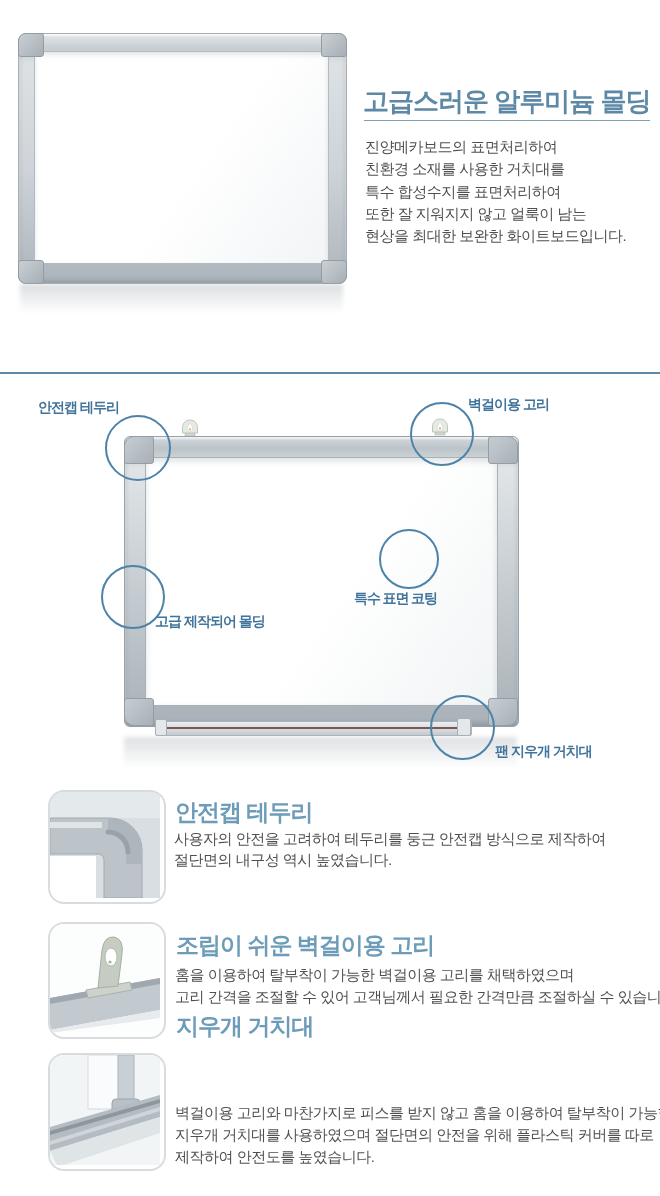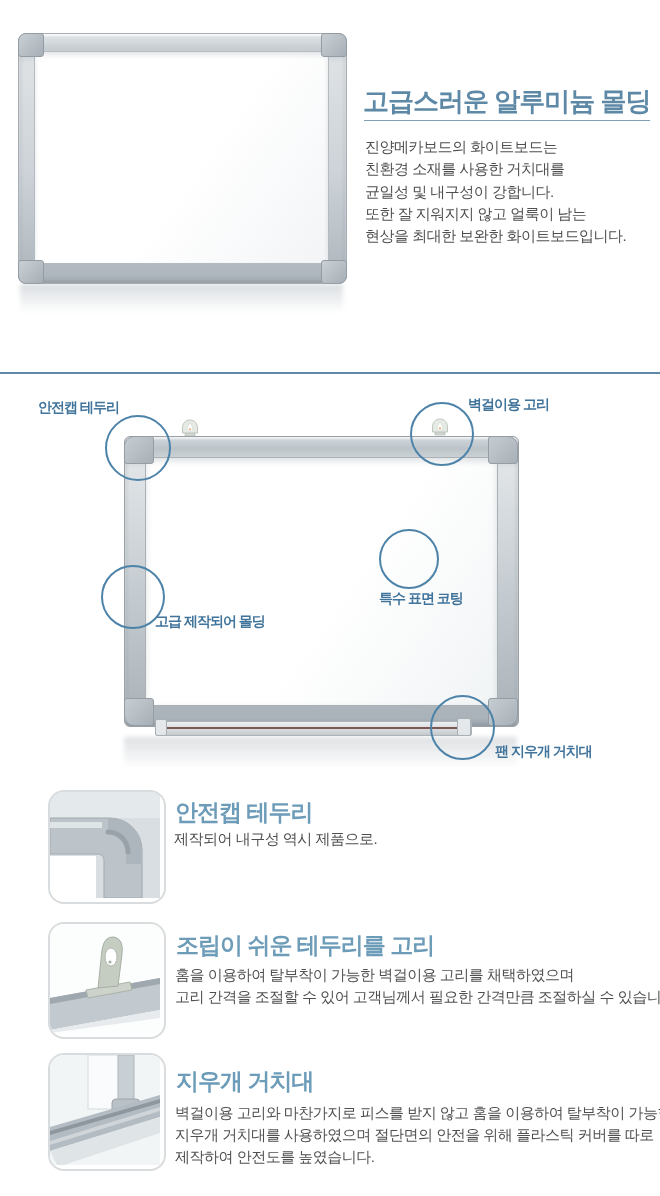--- a/index.html
+++ b/index.html
@@ -77,23 +77,23 @@
     <div class="abs cap tl" style="left:18px;top:33px;"></div>
     <div class="abs cap tr" style="left:321px;top:33px;"></div>
     <div class="abs cap bl" style="left:18px;top:260px;"></div>
     <div class="abs cap br" style="left:321px;top:260px;"></div>
     <div class="abs photo-reflection"></div>
   </div>
 
   <div class="abs intro-title">고급스러운 알루미늄 몰딩</div>
   <div class="abs intro-underline"></div>
   <div class="abs intro-body">
-    <div>진양메카보드의 화이트보드는</div>
+    <div>진양메카보드의 표면처리하여</div>
     <div>친환경 소재를 사용한 거치대를</div>
-    <div>균일성 및 내구성이 강합니다.</div>
+    <div>특수 합성수지를 표면처리하여</div>
     <div>또한 잘 지워지지 않고 얼룩이 남는</div>
     <div>현상을 최대한 보완한 화이트보드입니다.</div>
   </div>
 
   <div class="abs section-rule"></div>
 
   <div>
 
     <svg class="abs hook" style="left:181px;top:419px;" viewBox="0 0 18 18">
       <rect x="4" y="13" width="10" height="4" fill="#d2d8d2" stroke="#b0b8b0" stroke-width="0.6"></rect>
@@ -123,76 +123,77 @@
 
     <div class="abs callout-circle" style="left:105px;top:415px;width:62px;height:62px;"></div>
     <div class="abs callout-circle" style="left:410px;top:402px;width:60px;height:60px;"></div>
     <div class="abs callout-circle" style="left:379px;top:529px;width:56px;height:56px;"></div>
     <div class="abs callout-circle" style="left:101px;top:565px;width:60px;height:60px;"></div>
     <div class="abs callout-circle" style="left:430px;top:695px;width:61px;height:61px;"></div>
 
     <div class="abs callout-label" style="left:38px;top:399px;">안전캡 테두리</div>
     <div class="abs callout-label" style="left:468px;top:396px;">벽걸이용 고리</div>
     <div class="abs callout-label" style="left:155px;top:613px;">고급 제작되어 몰딩</div>
-    <div class="abs callout-label" style="left:379px;top:590px;">특수 표면 코팅</div>
+    <div class="abs callout-label" style="left:354px;top:590px;font-family:Liberation Serif, serif;">특수 표면 코팅</div>
     <div class="abs callout-label" style="left:495px;top:743px;">팬 지우개 거치대</div>
   </div>
 
   <div>
     <div class="abs thumb" style="top:790px;height:110px;">
       <svg width="110" height="106" viewBox="0 0 110 106">
         <rect width="110" height="106" fill="#d8dee2"></rect>
         <rect x="0" y="0" width="110" height="26" fill="#e4e9ec"></rect>
         <path d="M0,26 H60 A32,32 0 0 1 92,58 V106 H54 V68 A6,6 0 0 0 48,62 H0 Z" fill="#bcc4ca" stroke="#a2aab0" stroke-width="1"></path>
         <path d="M58,26 A32,32 0 0 1 92,58 V72 H76 V60 A18,18 0 0 0 58,42 Z" fill="#aeb6bd"></path>
         <path d="M58,40 A20,20 0 0 1 78,60" fill="none" stroke="#9aa2a9" stroke-width="5" stroke-linecap="round"></path>
         <rect x="0" y="64" width="46" height="42" fill="#ffffff"></rect>
         <rect x="0" y="30" width="52" height="6" fill="#dfe4e7"></rect>
       </svg>
     </div>
     <div class="abs feature-title" style="left:175px;top:797px;">안전캡 테두리</div>
     <div class="abs feature-body lh21" style="left:174px;top:828px;">
-      <div>제작되어 내구성 역시 제품으로.</div>
+      <div>사용자의 안전을 고려하여 테두리를 둥근 안전캡 방식으로 제작하여</div>
+      <div>절단면의 내구성 역시 높였습니다.</div>
     </div>
   </div>
 
   <div>
     <div class="abs thumb" style="top:922px;height:113px;">
       <svg width="110" height="109" viewBox="0 0 110 109">
         <rect width="110" height="109" fill="#fcfdfd"></rect>
         <polygon points="0,74 110,54 110,86 0,106" fill="#c2cad0"></polygon>
         <polygon points="0,74 110,54 110,60 0,80" fill="#9fa8af"></polygon>
         <polygon points="0,106 110,86 110,94 0,109" fill="#e7ebee"></polygon>
         <polygon points="36,66 80,58 82,66 38,74" fill="#cdd3ca" stroke="#aab3a8" stroke-width="1"></polygon>
         <path d="M48,64 L52,26 Q54,12 64,13 Q74,15 72,30 L68,62 Z" fill="#c5cdc2" stroke="#a6afa3" stroke-width="1"></path>
         <ellipse cx="61" cy="33" rx="6" ry="9" fill="#ffffff" stroke="#b2bab0" stroke-width="1"></ellipse>
         <circle cx="60" cy="38" r="1.6" fill="#aab3a8"></circle>
       </svg>
     </div>
-    <div class="abs feature-title" style="left:176px;top:930px;">조립이 쉬운 테두리를 고리</div>
+    <div class="abs feature-title" style="left:176px;top:930px;">조립이 쉬운 벽걸이용 고리</div>
     <div class="abs feature-body lh22" style="left:175px;top:964px;">
       <div>홈을 이용하여 탈부착이 가능한 벽걸이용 고리를 채택하였으며</div>
       <div>고리 간격을 조절할 수 있어 고객님께서 필요한 간격만큼 조절하실 수 있습니다.</div>
     </div>
   </div>
 
   <div>
     <div class="abs thumb" style="top:1053px;height:114px;">
       <svg width="110" height="110" viewBox="0 0 110 110">
         <rect width="110" height="110" fill="#f2f5f6"></rect>
         <rect x="38" y="0" width="32" height="54" fill="#fafbfc" stroke="#d6dbde" stroke-width="1"></rect>
         <rect x="68" y="0" width="16" height="58" fill="#c9d0d5" stroke="#aeb5ba" stroke-width="1"></rect>
         <rect x="62" y="44" width="28" height="18" rx="4" fill="#b9c1c7" stroke="#9da5ab" stroke-width="1"></rect>
         <polygon points="0,72 110,40 110,62 0,96" fill="#b3bcc3"></polygon>
         <polygon points="0,76 110,44 110,48 0,80" fill="#8f979e"></polygon>
         <polygon points="0,96 110,62 110,78 8,112" fill="#dfe4e7"></polygon>
         <polygon points="0,86 110,52 110,56 0,90" fill="#cfd5d9"></polygon>
       </svg>
     </div>
-    <div class="abs feature-title" style="left:176px;top:1066px;text-align:center;">지우개 거치대</div>
+    <div class="abs feature-title" style="left:176px;top:1011px;text-align:center;">지우개 거치대</div>
     <div class="abs feature-body lh22" style="left:175px;top:1102px;">
       <div>벽걸이용 고리와 마찬가지로 피스를 받지 않고 홈을 이용하여 탈부착이 가능한</div>
       <div>지우개 거치대를 사용하였으며 절단면의 안전을 위해 플라스틱 커버를 따로</div>
       <div>제작하여 안전도를 높였습니다.</div>
     </div>
   </div>
 
 </div>
 
 </body></html>

